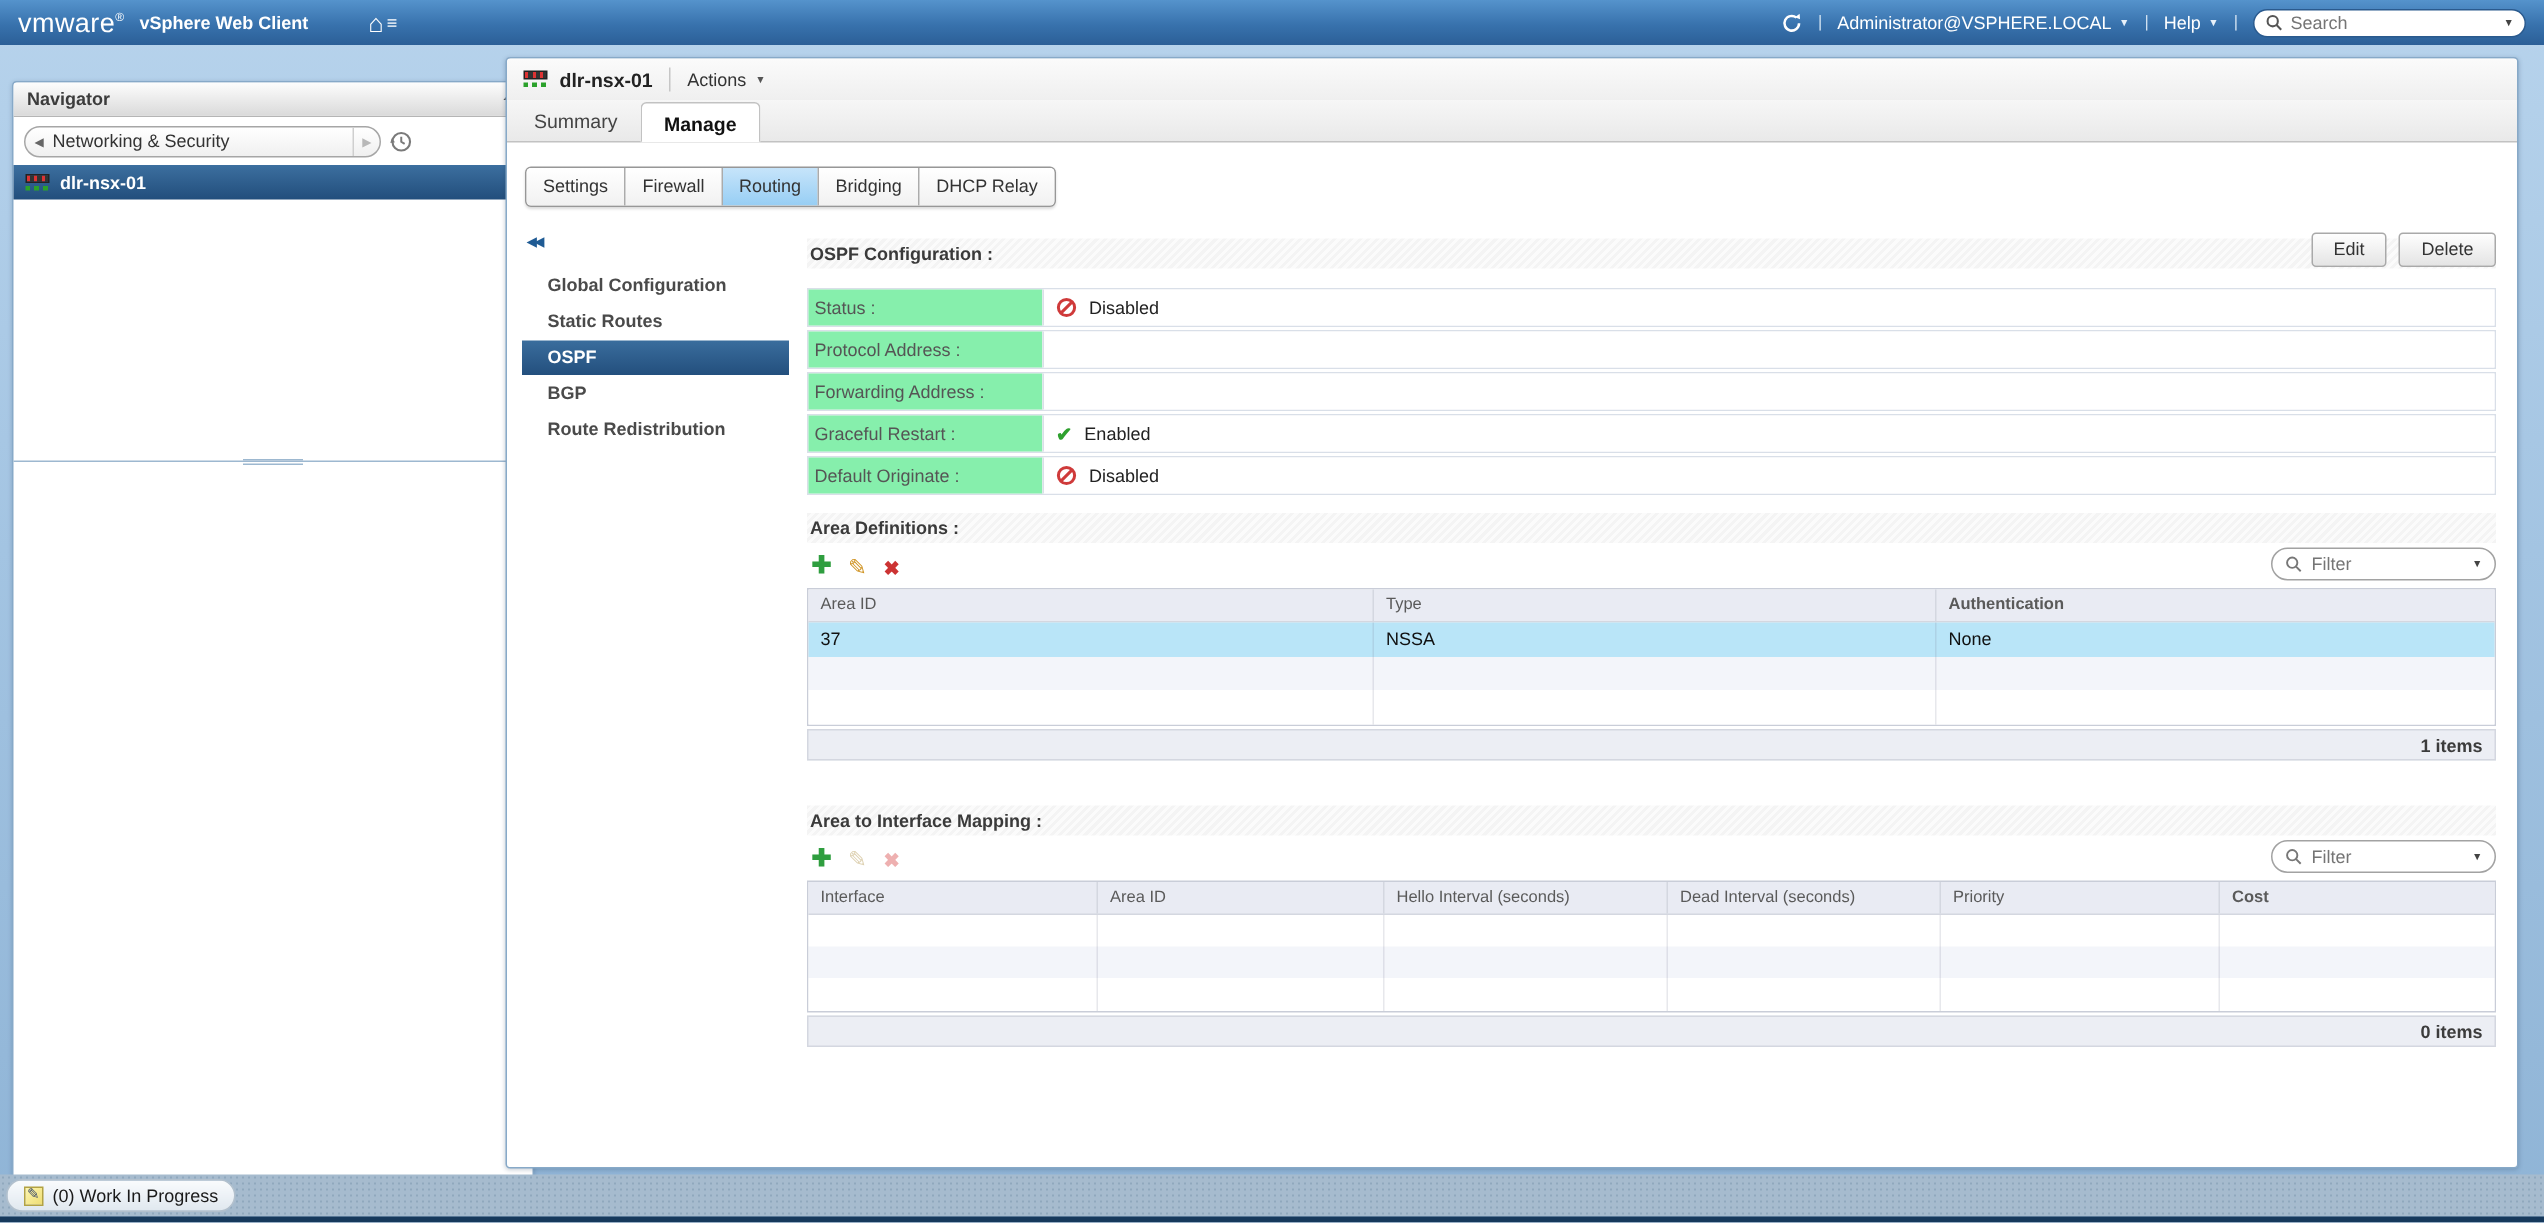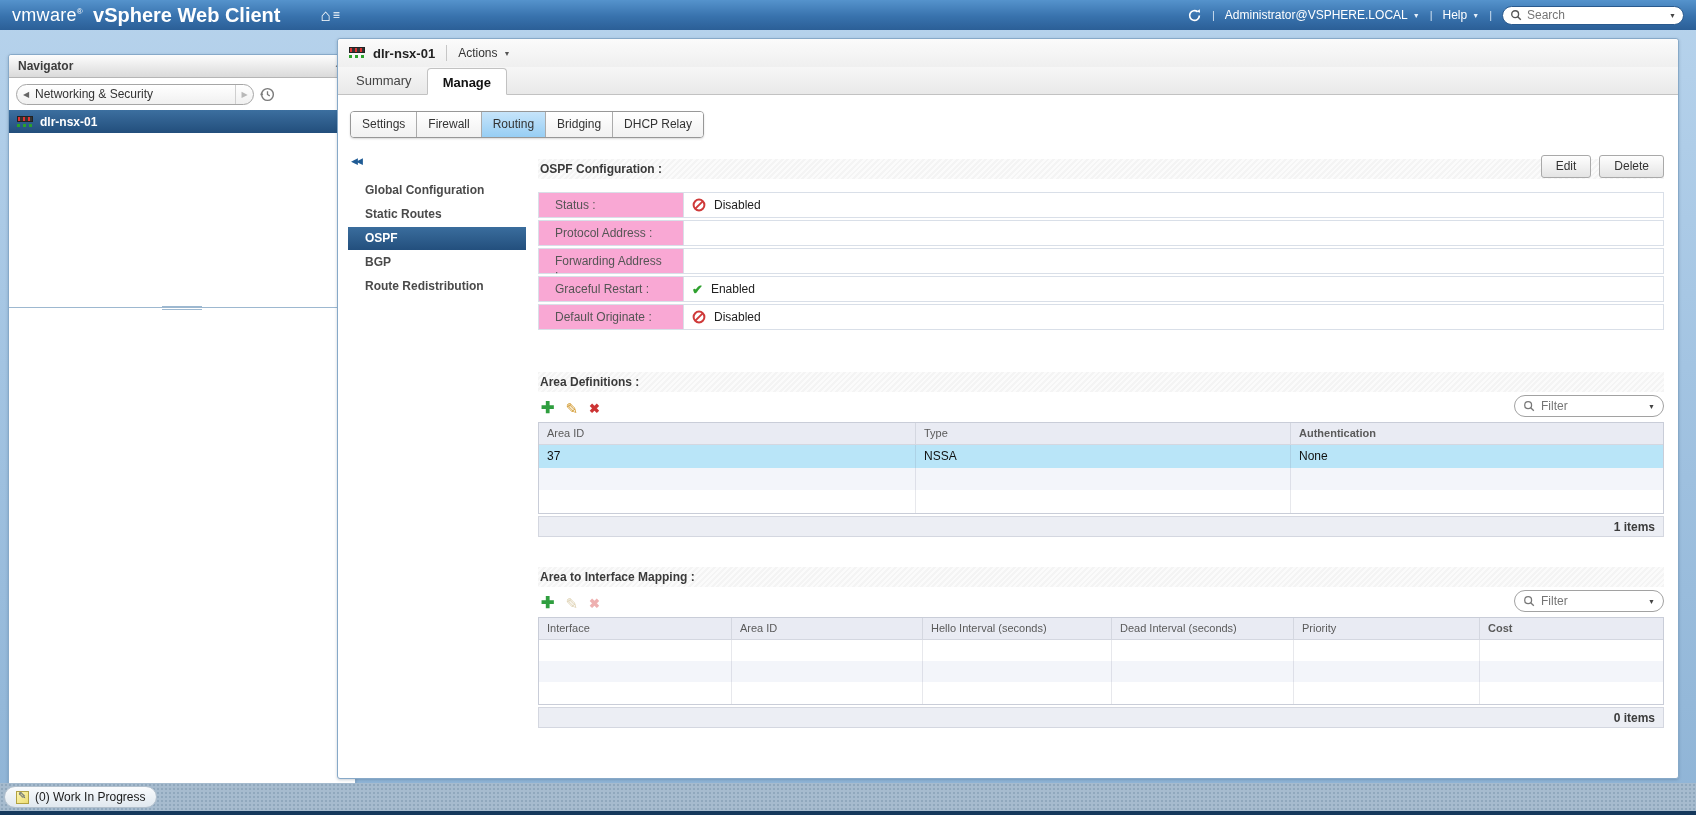--- a/index.html
+++ b/index.html
@@ -11,21 +11,21 @@
     background:linear-gradient(180deg,#b7d3ec 0%,#a3c4e2 45%,#8fb4d6 100%);
   }
   
   .topbar {
     position:absolute; left:0; top:0; width:1696px; height:30px;
     background:linear-gradient(180deg,#5593cc 0%,#3872ad 55%,#2b5f97 100%);
     display:flex; align-items:center; padding:0 12px; color:#fff;
   }
   .brand { font-weight:normal; font-size:18px; letter-spacing:.3px; }
   .brand-reg { font-size:8px; vertical-align:super; }
-  .product-title { font-weight:bold; font-size:20px; margin-left:10px;text-align:right; }
+  .product-title { font-weight:bold; font-size:12px; margin-left:10px;text-align:right; }
   .home-group { display:flex; align-items:center; margin-left:40px; gap:2px; cursor:pointer; }
   .home-glyph { font-size:17px; line-height:1; }
   .menu-glyph { font-size:12px; line-height:1; }
   .topbar-right { margin-left:auto; display:flex; align-items:center; gap:10px; font-size:12px; }
   .tsep { color:#cfe0f0; font-size:11px; }
   .drop { display:flex; align-items:center; gap:5px; cursor:pointer; }
   .caret { font-size:7px; line-height:1; color:#e8f1fa; }
   .search-pill {
     width:182px; height:19px; background:#fff; border-radius:10px;
     display:flex; align-items:center; padding:0 7px; gap:5px; border:1px solid #2a5a8e;
@@ -105,25 +105,25 @@
   .ospf-head { position:relative; margin-top:8px; }
   .head-actions { position:absolute; right:0; top:-4px; display:flex; gap:8px; }
   .btn {
     height:23px; padding:0 14px; line-height:21px; text-align:center; color:#333;
     background:linear-gradient(180deg,#fefefe,#e4e4e4); border:1px solid #a9a9a9; border-radius:3px; cursor:pointer;
     font-family:"Liberation Sans",sans-serif; font-size:12px;
   }
   
   .cfg-table { margin-top:13px; }
   .cfg-row { display:flex; border:1px solid #d9dfe8; margin-bottom:2px; height:26px; }
-  .cfg-label { width:144px; background:#f9a8d4; color:#555; padding:5px 16px; }
+  .cfg-label { width:156px; background:#86efac; color:#555; padding:5px 4px; }
   .cfg-value { flex:1; background:#fff; padding:0 8px; display:flex; align-items:center; gap:8px; border-left:1px solid #d9dfe8; color:#222; }
   .check-glyph { color:#2fa12f; font-size:13px; font-weight:bold; }
   
-  .grid-section { margin-top:42px; }
+  .grid-section { margin-top:12px; }
   .grid-toolbar { position:relative; height:30px; display:flex; align-items:center; gap:11px; padding:2px 0 0 3px; }
   .tool-add { color:#2f9e3f; font-size:16px; font-weight:bold; cursor:pointer; line-height:1; }
   .tool-edit { color:#cf9220; font-size:15px; cursor:pointer; line-height:1; }
   .tool-del { color:#cc3333; font-size:13px; font-weight:bold; cursor:pointer; line-height:1; }
   .tool-edit.disabled { color:#ddd0b0; cursor:default; }
   .tool-del.disabled { color:#eeb0b0; cursor:default; }
   .filter-pill {
     position:absolute; right:0; top:3px; width:150px; height:22px;
     border:1px solid #a2a2a2; border-radius:11px; background:#fff;
     display:flex; align-items:center; padding:0 8px; gap:6px;

